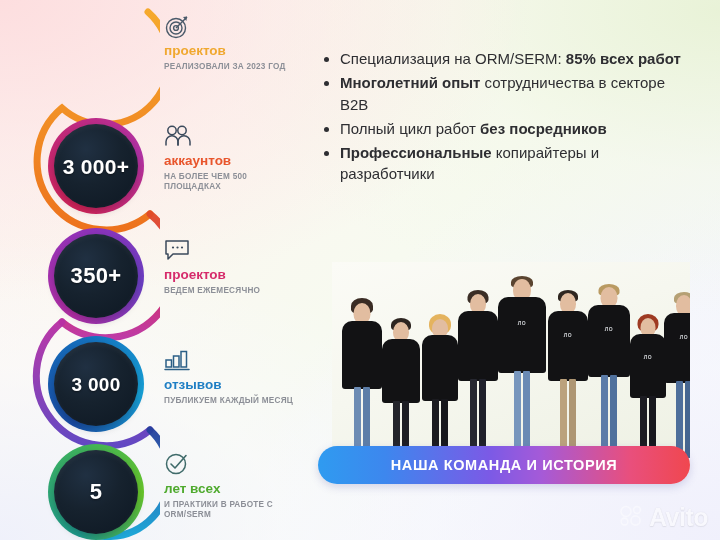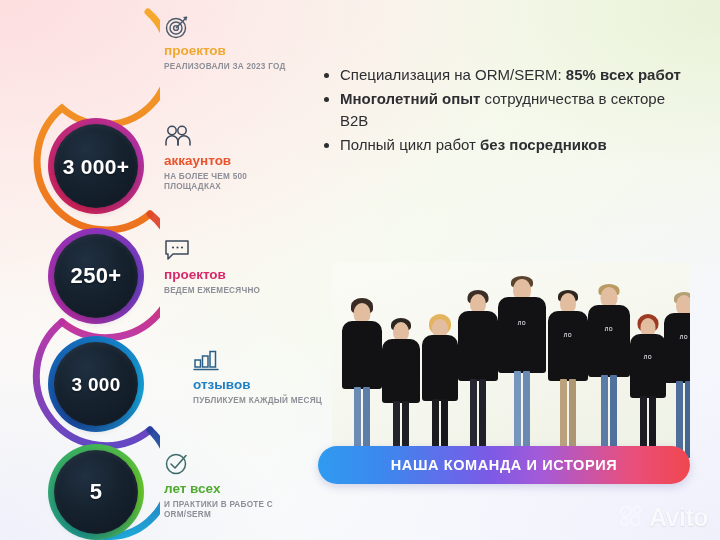--- a/index.html
+++ b/index.html
@@ -48,21 +48,21 @@
   .stat-label{
     font-size:13.5px;font-weight:bold;line-height:1.1;margin:0 0 3px 0;
   }
   .stat-sub{
     font-size:8.2px;font-weight:bold;color:#8c8f97;letter-spacing:0.25px;
     line-height:1.28;text-transform:uppercase;margin:0;
   }
 
   
   #bullets{
-    position:absolute;left:318px;top:64px;width:372px;
+    position:absolute;left:318px;top:48px;width:372px;
     font-size:15px;color:#2e2e32;line-height:1.46;
   }
   #bullets ul{list-style:none;margin:0;padding:0;}
   #bullets li{
     position:relative;padding-left:22px;margin-bottom:2px;
   }
   #bullets li::before{
     content:"";position:absolute;left:6px;top:9px;
     width:5px;height:5px;border-radius:50%;background:#2e2e32;
   }
@@ -162,21 +162,21 @@
     <div class="stat-node" style="left:48px;top:118px;">
       <div class="node-ring" style="background:conic-gradient(from 200deg,#d5245a,#c22a7e 35%,#b232a6 65%,#d5245a);"></div>
       <div class="node-core">
         <span class="node-value">3 000+</span>
       </div>
     </div>
 
     <div class="stat-node" style="left:48px;top:228px;">
       <div class="node-ring" style="background:conic-gradient(from 210deg,#b52fa8,#8f33bb 40%,#6b3fc4 70%,#b52fa8);"></div>
       <div class="node-core">
-        <span class="node-value xs">250+</span>
+        <span class="node-value xs">350+</span>
       </div>
     </div>
 
     <div class="stat-node" style="left:48px;top:336px;">
       <div class="node-ring" style="background:conic-gradient(from 210deg,#1a4ca6,#1573c0 40%,#17a2d8 70%,#1a4ca6);"></div>
       <div class="node-core">
         <span class="node-value sm">3 000</span>
       </div>
     </div>
 
@@ -221,21 +221,21 @@
         <path d="M2,3 h22 v13 h-15 l-5,5 v-5 h-2 Z" fill="none" stroke="#3b4a5c" stroke-width="1.5" stroke-linejoin="round"></path>
         <circle cx="9" cy="9.5" r="1.1" fill="#3b4a5c"></circle>
         <circle cx="13.5" cy="9.5" r="1.1" fill="#3b4a5c"></circle>
         <circle cx="18" cy="9.5" r="1.1" fill="#3b4a5c"></circle>
       </svg>
     </span>
     <p class="stat-label" style="color:#d62b6b;">проектов</p>
     <p class="stat-sub">ВЕДЕМ ЕЖЕМЕСЯЧНО</p>
   </div>
 
-  <div class="stat-text" style="top:348px;margin-left:29px;">
+  <div class="stat-text" style="top:348px;">
     <span class="stat-icon">
       <svg width="28" height="26" viewBox="0 0 28 26">
         <rect x="2" y="12" width="5.5" height="7" fill="none" stroke="#2b5f86" stroke-width="1.5"></rect>
         <rect x="9.5" y="8" width="5.5" height="11" fill="none" stroke="#2b5f86" stroke-width="1.5"></rect>
         <rect x="17" y="3.5" width="5.5" height="15.5" fill="none" stroke="#2b5f86" stroke-width="1.5"></rect>
         <path d="M1,21.5 H25" stroke="#2b5f86" stroke-width="1.5" stroke-linecap="round"></path>
       </svg>
     </span>
     <p class="stat-label" style="color:#1f7fc4;">отзывов</p>
     <p class="stat-sub">ПУБЛИКУЕМ КАЖДЫЙ МЕСЯЦ</p>
@@ -250,20 +250,21 @@
     </span>
     <p class="stat-label" style="color:#4faa2e;">лет всех</p>
     <p class="stat-sub">И ПРАКТИКИ В РАБОТЕ С ORM/SERM</p>
   </div>
 
   <div id="bullets">
     <ul>
       <li><span>Специализация на ORM/SERM: </span><b>85% всех работ</b><span></span></li>
       <li><span></span><b>Многолетний опыт</b><span> сотрудничества в секторе B2B</span></li>
       <li><span>Полный цикл работ </span><b>без посредников</b><span></span></li>
+      <li><span></span><b>Профессиональные</b><span> копирайтеры и разработчики</span></li>
     </ul>
   </div>
 
   <div id="photo">
     <div class="backdrop"></div>
 
     <div class="person" style="left:8px;width:44px;height:160px;">
       <div class="p-hair" style="top:0;width:22px;height:16px;background:#3a2c24;"></div>
       <div class="p-head" style="top:5px;width:17px;height:21px;"></div>
       <div class="p-body" style="top:23px;width:40px;height:68px;"></div>

